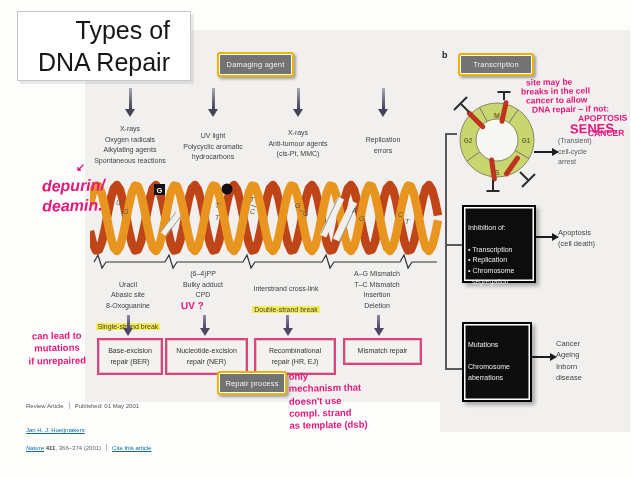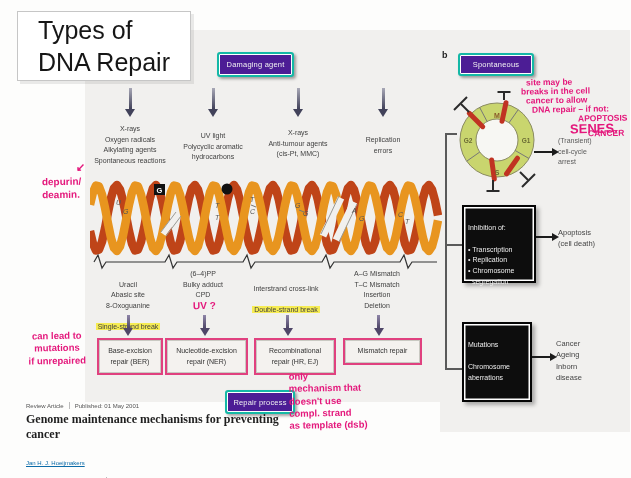--- a/index.html
+++ b/index.html
@@ -1,39 +1,39 @@
 <!DOCTYPE html>
 <html><head>
 <meta charset="utf-8">
 <style>
   html,body{margin:0;padding:0;}
   body{width:631px;height:478px;position:relative;background:#fdfdfc;font-family:"Liberation Sans",sans-serif;overflow:hidden;}
   .abs{position:absolute;}
   .panel{background:#f1f0ee;}
   .figtext{font-size:7px;color:#3f3f3f;text-align:center;line-height:1.5;white-space:pre-line;}
-  .blackbox{background:#4c1d95;color:#f2f2f2;display:flex;align-items:center;justify-content:center;
-    border:2px solid #14b8a6;border-radius:3px;font-size:7.5px;letter-spacing:.2px;
+  .blackbox{background:#737373;color:#f2f2f2;display:flex;align-items:center;justify-content:center;
+    border:2px solid #eab308;border-radius:3px;font-size:7.5px;letter-spacing:.2px;
     box-shadow:inset 0 0 0 1px #fff,2px 2px 3px rgba(0,0,0,.35);}
   .bigblack{background:#0d0d0d;color:#ededed;border:2px solid #050505;
     box-shadow:inset 0 0 0 1.5px #fff,3px 3px 4px rgba(0,0,0,.3);
     font-size:7px;line-height:1.55;white-space:pre-line;}
   .arrow-down{width:3px;background:linear-gradient(#a8a8b6 0%,#42425a 100%);}
   .arrow-down::after{content:"";position:absolute;top:100%;left:50%;transform:translateX(-50%);
     border:5px solid transparent;border-top:8px solid #42425a;}
   .arrow-down.purple{background:linear-gradient(#8f86a8 0%,#4f4668 100%);}
   .arrow-down.purple::after{border-top-color:#4f4668;}
   .arrow-right{height:2px;background:#1c1c1c;}
   .arrow-right::after{content:"";position:absolute;left:100%;top:50%;transform:translateY(-50%);
     border:4px solid transparent;border-left:7px solid #1c1c1c;}
   .pinkbox{border:2px solid #e0417f;background:rgba(245,244,241,.55);display:flex;align-items:center;justify-content:center;
     font-size:7px;color:#333;text-align:center;line-height:1.45;white-space:pre-line;box-shadow:inset 0 0 0 1px #c9c9c2;}
   .hl{background:#f6ec53;padding:0 2px;}
   .hand{color:#e4187c;font-weight:bold;white-space:pre-line;z-index:6;transform:rotate(-1deg);}
   .title-box{background:#fff;border:1px solid #c6c6c6;box-shadow:3px 3px 0 rgba(0,0,0,.08);
-    display:flex;align-items:center;justify-content:center;text-align:left;
+    display:flex;align-items:center;justify-content:center;text-align:right;
     font-size:25px;color:#161616;line-height:1.3;white-space:pre-line;z-index:4;}
   .conn{background:#5a5a5a;}
   .cite{color:#545454;font-size:6px;}
   .link{color:#0b6ba8;text-decoration:underline;cursor:pointer;}
   .cite-title{font-family:"Liberation Serif",serif;font-weight:bold;font-size:12px;color:#1f1f1f;line-height:1.25;white-space:pre-line;}
   svg text{font-family:"Liberation Sans",sans-serif;}
 </style>
 </head>
 <body>
 
@@ -122,24 +122,24 @@
 <div class="abs arrow-down purple" style="left:377px;top:315px;height:13px;"></div>
 
 <div class="abs pinkbox" style="left:97px;top:338px;width:62px;height:33px;">Base-excision
 repair (BER)</div>
 <div class="abs pinkbox" style="left:165px;top:338px;width:79px;height:33px;">Nucleotide-excision
 repair (NER)</div>
 <div class="abs pinkbox" style="left:254px;top:338px;width:78px;height:33px;">Recombinational
 repair (HR, EJ)</div>
 <div class="abs pinkbox" style="left:343px;top:338px;width:75px;height:23px;">Mismatch repair</div>
 
-<div class="abs blackbox" style="left:217px;top:390px;width:66px;height:20px;margin-left:8px;">Repair process</div>
+<div class="abs blackbox" style="left:217px;top:371px;width:66px;height:20px;">Repair process</div>
 
 <div class="abs" style="left:442px;top:50px;font-size:9px;font-weight:bold;color:#222;">b</div>
-<div class="abs blackbox" style="left:458px;top:53px;width:72px;height:19px;">Spontaneous</div>
+<div class="abs blackbox" style="left:458px;top:53px;width:72px;height:19px;">Transcription</div>
 
 <svg class="abs" style="left:438px;top:90px;" width="124" height="124" viewBox="0 0 124 124">
   <circle cx="59" cy="50" r="21" fill="#f7f7f3"></circle>
   <circle cx="59" cy="50" r="29" fill="none" stroke="#c9d56e" stroke-width="16"></circle>
   <circle cx="59" cy="50" r="37" fill="none" stroke="#8a8a62" stroke-width="1"></circle>
   <circle cx="59" cy="50" r="21" fill="none" stroke="#8a8a62" stroke-width="1"></circle>
   <line x1="71" y1="32.8" x2="80.2" y2="19.7" stroke="#777" stroke-width="1"></line>
   <line x1="49.1" y1="31.5" x2="41.6" y2="17.3" stroke="#777" stroke-width="1"></line>
   <line x1="41.8" y1="62" x2="28.7" y2="71.2" stroke="#777" stroke-width="1"></line>
   <line x1="77.2" y1="60.5" x2="91" y2="68.5" stroke="#777" stroke-width="1"></line>
@@ -188,47 +188,45 @@
 
 Chromosome
 aberrations</div>
 <div class="abs arrow-right" style="left:532px;top:356px;width:18px;"></div>
 <div class="abs figtext" style="left:556px;top:338px;width:44px;text-align:left;font-size:7.5px;color:#454545;">Cancer
 Ageing
 Inborn
 disease</div>
 
 <div class="abs hand" style="left:76px;top:161px;font-size:11px;">↙</div>
-<div class="abs hand" style="left:42px;top:176px;font-size:10px;line-height:1.25;">depurin/
+<div class="abs hand" style="left:42px;top:176px;font-size:16px;line-height:1.25;font-style:italic;">depurin/
 deamin.</div>
 <div class="abs hand" style="left:14px;top:330px;width:86px;font-size:9.5px;line-height:1.3;text-align:center;">can lead to
 mutations
 if unrepaired</div>
-<div class="abs hand" style="left:193px;top:300px;font-size:10px;">UV ?</div>
+<div class="abs hand" style="left:181px;top:300px;font-size:10px;">UV ?</div>
 <div class="abs hand" style="left:289px;top:370px;width:96px;font-size:9.5px;line-height:1.3;">only
 mechanism that
 doesn't use
 compl. strand
 as template (dsb)</div>
 <div class="abs hand" style="left:526px;top:77px;font-size:8.5px;">site may be</div>
 <div class="abs hand" style="left:521px;top:86px;font-size:8.5px;">breaks in the cell</div>
 <div class="abs hand" style="left:526px;top:95px;font-size:8.5px;">cancer to allow</div>
 <div class="abs hand" style="left:532px;top:104px;font-size:8.5px;white-space:nowrap;">DNA repair  – if not:</div>
 <div class="abs hand" style="left:578px;top:113px;font-size:8.5px;">APOPTOSIS</div>
 <div class="abs hand" style="left:570px;top:121px;font-size:13px;">SENES.</div>
 <div class="abs hand" style="left:588px;top:128px;font-size:8.5px;">CANCER</div>
 
 <div class="abs" style="left:26px;top:402px;width:270px;">
   <div style="display:flex;align-items:center;gap:5px;">
     <span class="cite">Review Article</span>
     <span style="width:1px;height:7px;background:#bbb;"></span>
     <span class="cite">Published: 01 May 2001</span>
   </div>
-  <div class="cite-title" style="margin-top:3px;">Genome maintenance mechanisms for preventing
-cancer</div>
   <div style="margin-top:9px;">
     <span class="cite link">Jan H. J. Hoeijmakers</span>
   </div>
   <div style="margin-top:8px;display:flex;align-items:center;gap:5px;">
     <span class="cite" style="color:#666;">
       <span class="link" style="font-style:italic;">Nature</span>
       <b style="color:#444;">411</b><span>, 366–374 (2001)</span>
     </span>
     <span style="width:1px;height:7px;background:#bbb;"></span>
     <span class="cite link">Cite this article</span>

